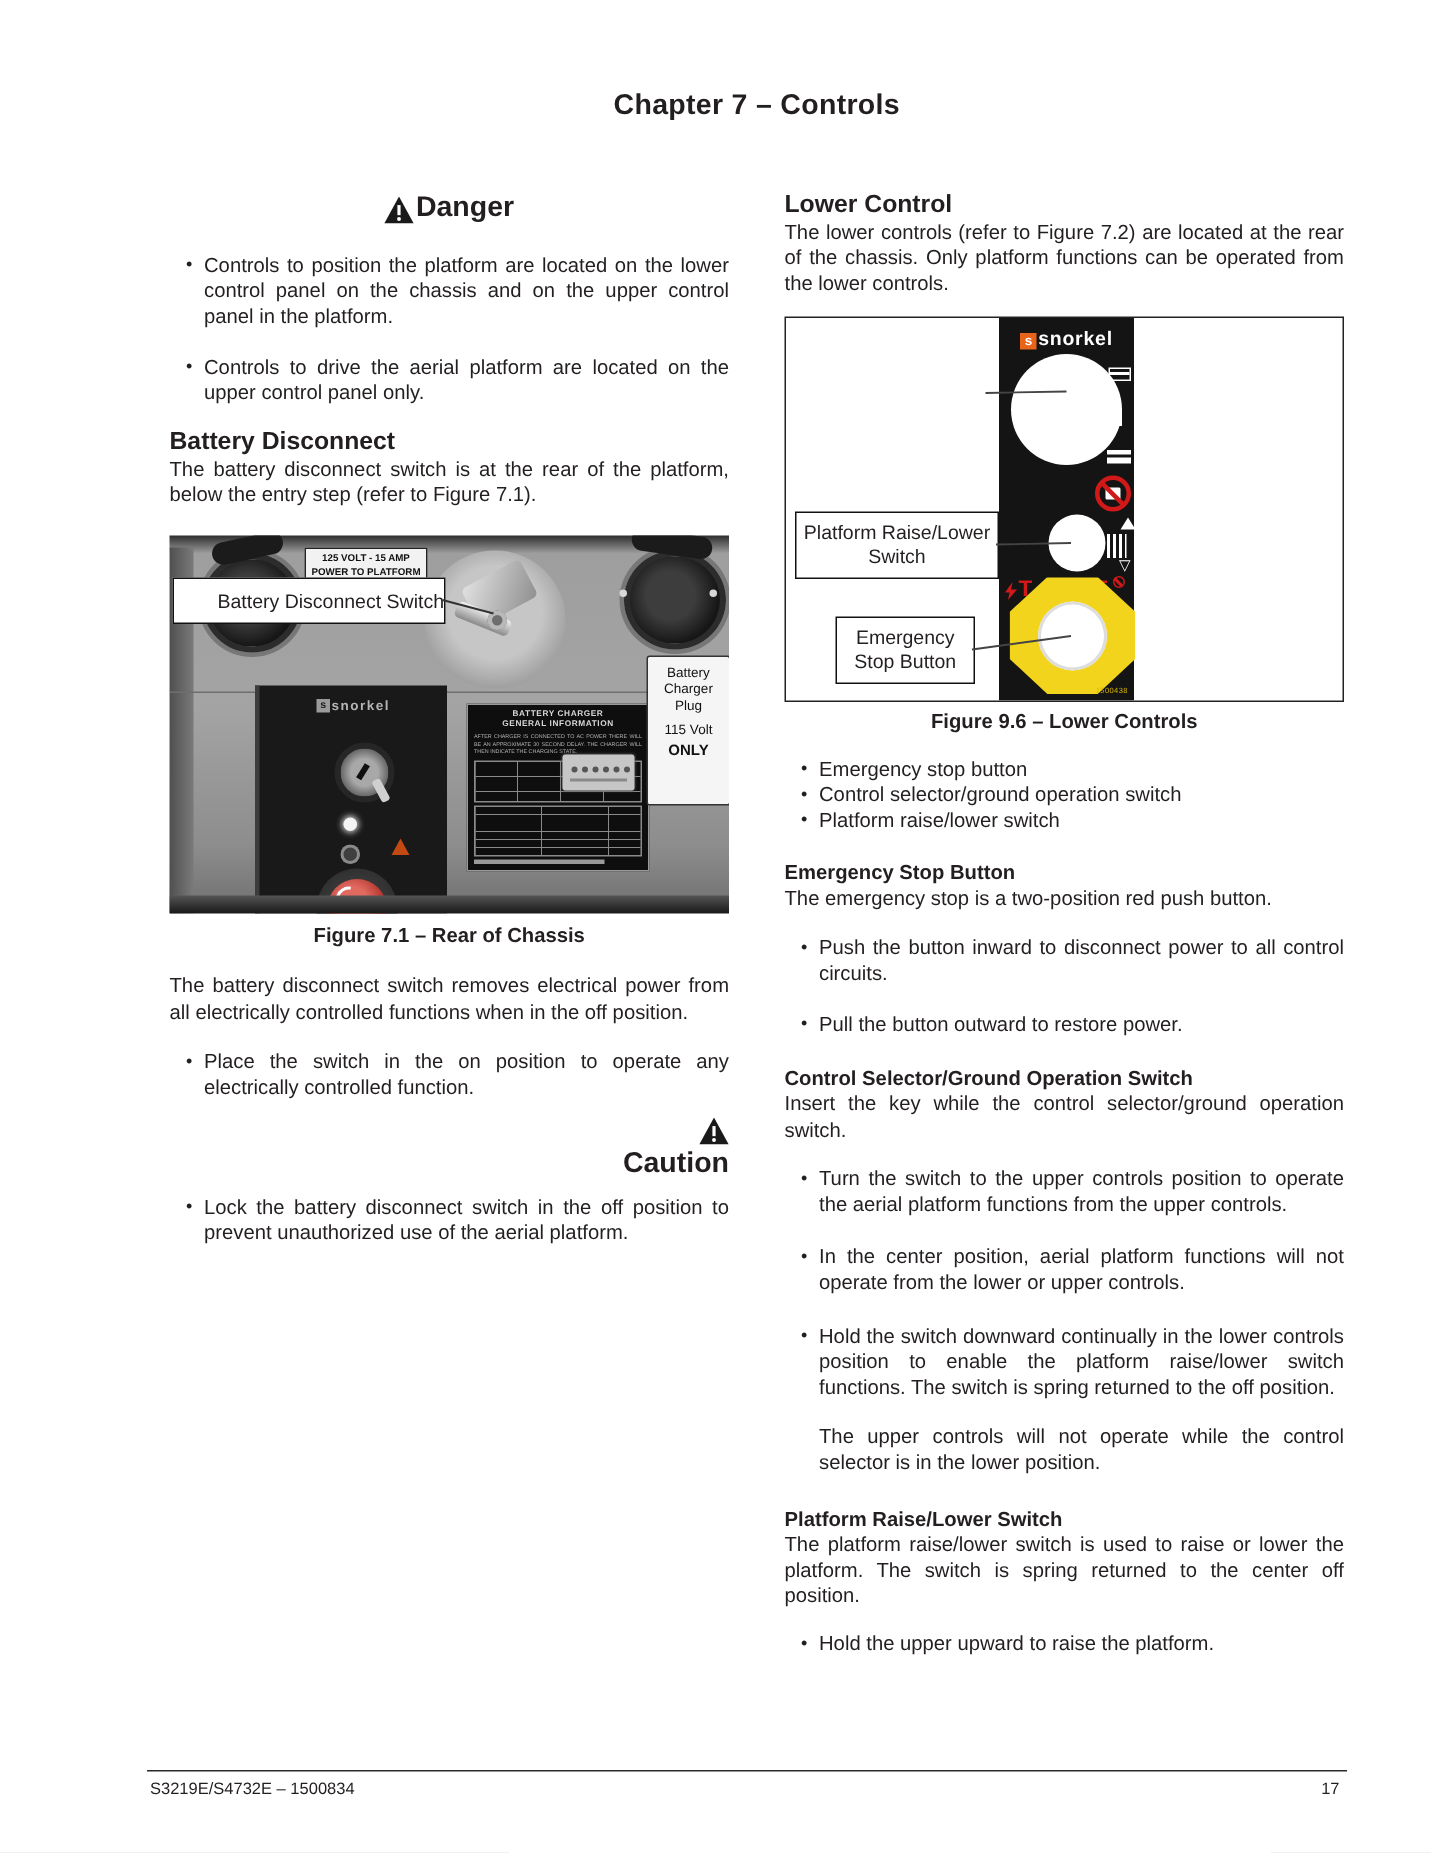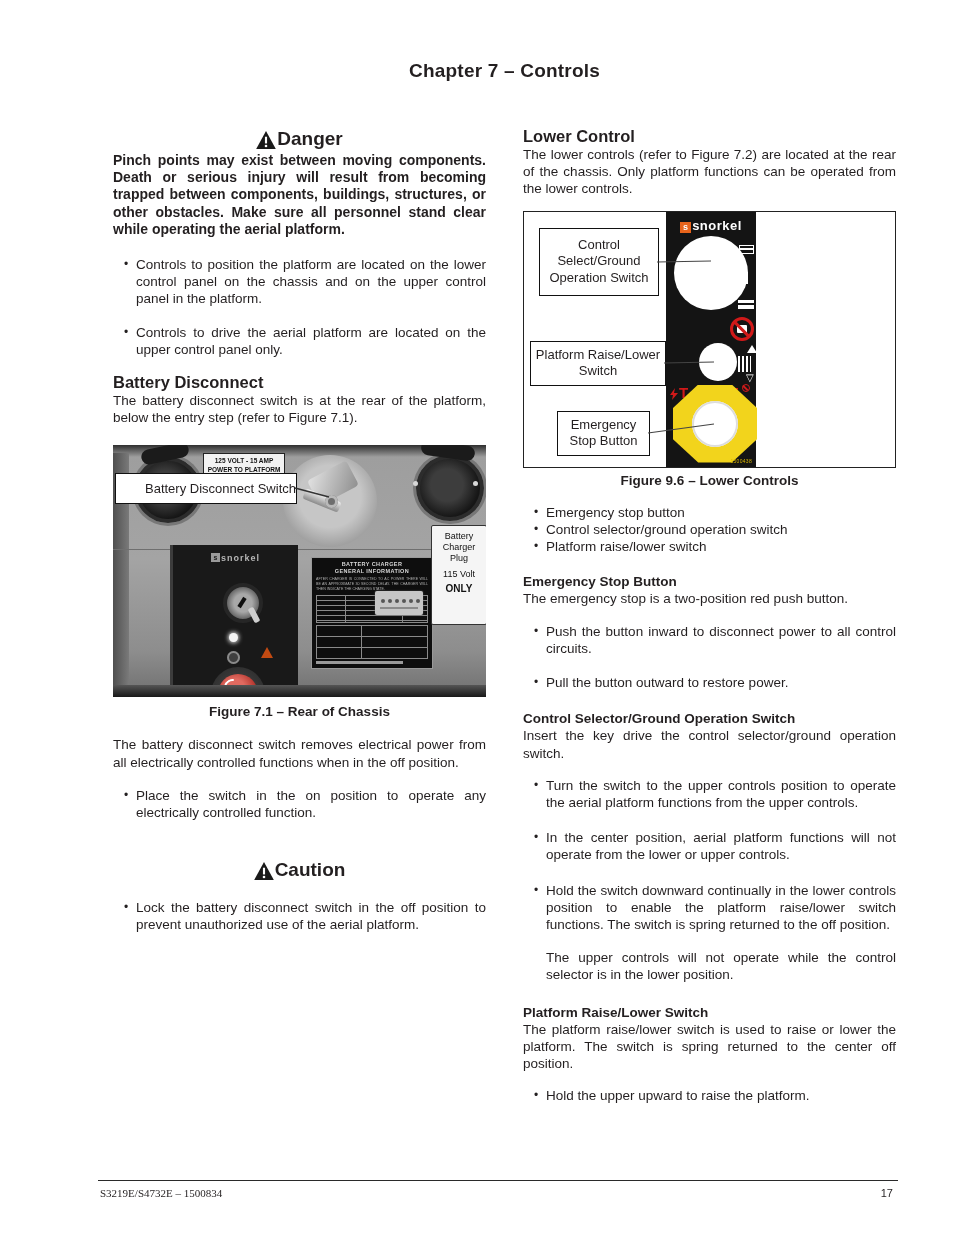--- a/index.html
+++ b/index.html
@@ -19,21 +19,21 @@
   .para{font-size:13.5px;line-height:17.2px;text-align:justify;}
   .h2{font-size:16.5px;font-weight:bold;line-height:20px;}
   .h3{font-size:13.5px;font-weight:bold;line-height:17.2px;}
   .bullet{display:flex;font-size:13.5px;line-height:17.2px;text-align:justify;}
   .bullet .dot{flex:none;width:23px;padding-left:11px;box-sizing:border-box;font-size:12px;}
   .bullet .btxt{flex:1;}
   .note{margin-left:23px;}
   .caption{font-size:13.5px;font-weight:bold;text-align:center;}  .mt5{margin-top:5px;}  .mt7{margin-top:7px;}
   .mt13{margin-top:13px;}.mt14{margin-top:14px;}.mt15{margin-top:15px;}
   .mt16{margin-top:16px;}.mt17{margin-top:17px;}.mt18{margin-top:18px;}
-  .mt19{margin-top:19px;}.mt20{margin-top:20px;}.mt21{margin-top:36px;}
+  .mt19{margin-top:19px;}.mt20{margin-top:20px;}.mt21{margin-top:21px;flex-direction:column;}
 
   
   .fig1{position:relative;width:373px;height:252px;overflow:hidden;
         background:linear-gradient(180deg,#2e2e2e 0px,#9e9e9e 12px,#a4a4a4 45%,#8d8d8d 82%,#6f6f6f 100%);}
   .fig1 .seam{position:absolute;left:0;top:104px;width:100%;height:1px;background:#6f6f6f;}
   .fig1 .pole{position:absolute;left:0;top:8px;width:16px;height:244px;
         background:linear-gradient(90deg,#4f4f4f,#7a7a7a);}
   .fig1 .bottom-band{position:absolute;left:0;top:240px;width:100%;height:12px;
         background:linear-gradient(180deg,#555,#181818);}
   .conn{position:absolute;border-radius:50%;background:radial-gradient(circle at 45% 45%,#3d3d3d 0 35%,#161616 70%);
@@ -134,21 +134,21 @@
         clip-path:polygon(30% 0,70% 0,100% 30%,100% 70%,70% 100%,30% 100%,0 70%,0 30%);}
   .octagon .btn{position:absolute;left:19px;top:16px;width:46px;height:46px;border-radius:50%;
         background:#fff;box-shadow:inset 0 0 0 2px #ddd;}
   .partnum{position:absolute;right:4px;bottom:3px;font-size:5px;color:#d8b500;letter-spacing:.3px;}
   .fig2-c1{left:15px;top:16px;width:118px;height:66px;font-size:13px;line-height:16.5px;}
   .fig2-c2{left:6px;top:129px;width:134px;height:43px;font-size:13px;line-height:16.5px;}
   .fig2-c3{left:33px;top:199px;width:91px;height:43px;font-size:13px;line-height:16.5px;}
 
   
   .footer-line{position:absolute;left:98px;top:1180px;width:800px;border-top:1px solid #2a2a2a;}
-  .footer-left{position:absolute;left:100px;top:1187px;font-size:11px;font-family:Liberation Serif, serif;}
+  .footer-left{position:absolute;left:100px;top:1187px;font-size:11px;}
   .footer-right{position:absolute;right:61px;top:1187px;font-size:11px;}
 </style>
 </head>
 <body>
 
 <div class="page">
 
   <div class="page-title">Chapter 7 – Controls</div>
 
   <div class="col col-left">
@@ -156,21 +156,20 @@
     <div class="warn-header">
       <span class="warn-tri">
         <svg width="20" height="18" viewBox="0 0 24 22">
             <path d="M12 0 L24 22 H0 Z" fill="#1a1a1a"></path>
         <rect x="10.7" y="7" width="2.6" height="8.2" fill="#fff"></rect>
             <circle cx="12" cy="18.3" r="1.6" fill="#fff"></circle>
           </svg>
       </span>
       <span>Danger</span>
     </div>
-    <div class="warn-body">Pinch points may exist between moving components. Death or serious injury will result from becoming trapped between components, buildings, structures, or other obstacles. Make sure all personnel stand clear while operating the aerial platform.</div>
 
     <div class="bullet mt18">
       <span class="dot">•</span>
       <div class="btxt">Controls to position the platform are located on the lower control panel on the chassis and on the upper control panel in the platform.</div>
     </div>
     <div class="bullet mt16">
       <span class="dot">•</span>
       <div class="btxt">Controls to drive the aerial platform are located on the upper control panel only.</div>
     </div>
 
@@ -314,23 +313,20 @@
               <i></i>
             </span>
         </div>
 
         <div class="octagon">
           <div class="btn"></div>
         </div>
         <div class="partnum">1500438</div>
       </div>
 
-      <div class="callout fig2-c1">
-        <span>Control Select/Ground Operation Switch</span>
-      </div>
       <div class="callout fig2-c2">
         <span>Platform Raise/Lower Switch</span>
       </div>
       <div class="callout fig2-c3">
         <span>Emergency Stop Button</span>
       </div>
 
       <svg class="figsvg">
         <line x1="133" y1="50" x2="187" y2="49" stroke="#444" stroke-width="1.2"></line>
         <line x1="140" y1="151" x2="190" y2="150" stroke="#444" stroke-width="1.2"></line>
@@ -362,21 +358,21 @@
     <div class="bullet mt15">
       <span class="dot">•</span>
       <div class="btxt">Push the button inward to disconnect power to all control circuits.</div>
     </div>
     <div class="bullet mt17">
       <span class="dot">•</span>
       <div class="btxt">Pull the button outward to restore power.</div>
     </div>
 
     <div class="h3 mt19">Control Selector/Ground Operation Switch</div>
-    <div class="para">Insert the key drive the control selector/ground operation switch.</div>
+    <div class="para">Insert the key while the control selector/ground operation switch.</div>
 
     <div class="bullet mt15">
       <span class="dot">•</span>
       <div class="btxt">Turn the switch to the upper controls position to operate the aerial platform functions from the upper controls.</div>
     </div>
     <div class="bullet mt18">
       <span class="dot">•</span>
       <div class="btxt">In the center position, aerial platform functions will not operate from the lower or upper controls.</div>
     </div>
     <div class="bullet mt18">

